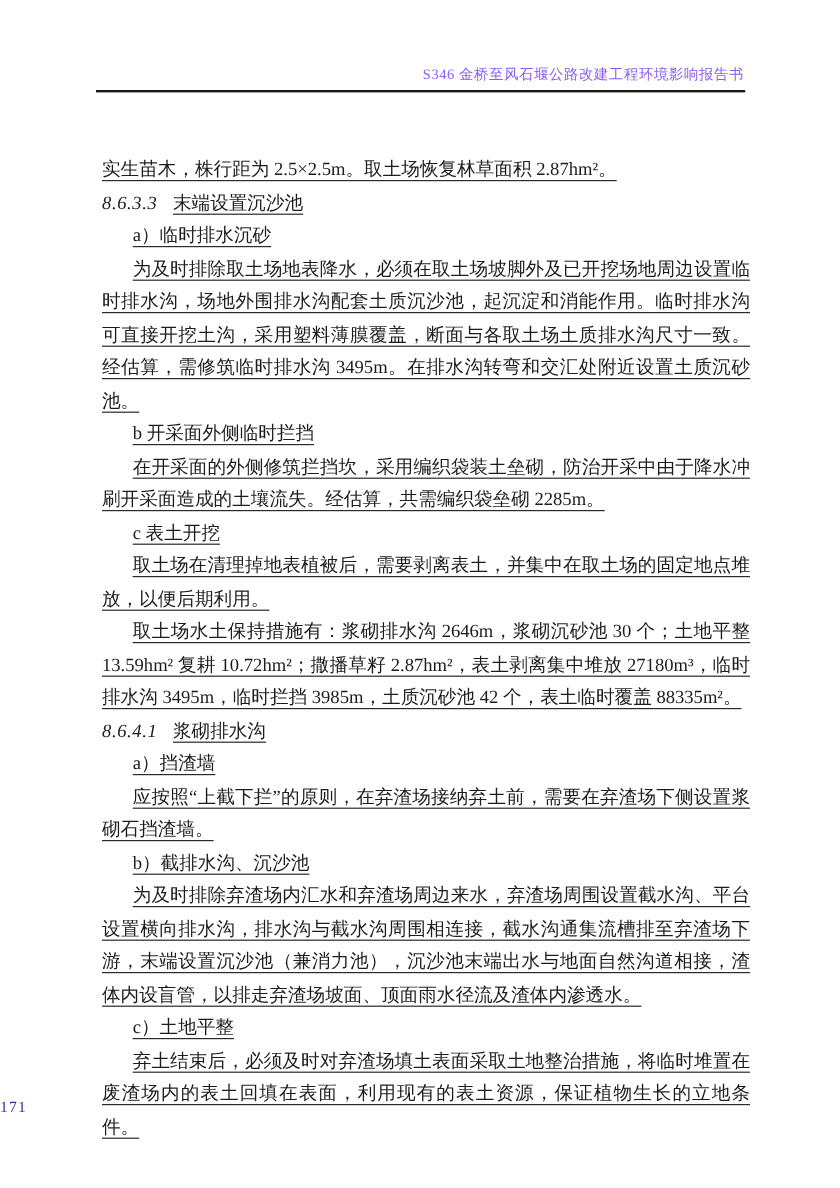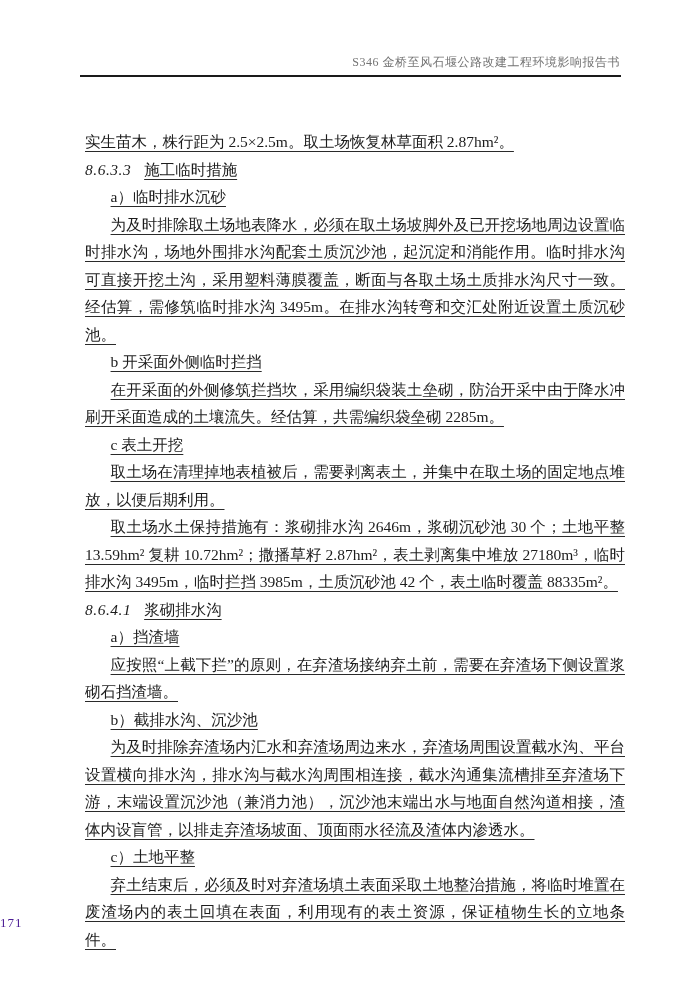--- a/index.html
+++ b/index.html
@@ -17,21 +17,21 @@
     overflow: hidden;
   }
   .header-text {
     position: absolute;
     top: 54px;
     left: 80px;
     right: 80px;
     text-align: right;
     font-size: 12px;
     letter-spacing: 0.5px;
-    color: #737373;
+    color: #8b5cf6;
     white-space: nowrap;
   }
   .header-rule {
     position: absolute;
     top: 75px;
     left: 80px;
     width: 541px;
     border-top: 2px solid #1a1a1a;
     height: 0;
   }
@@ -84,21 +84,21 @@
 
 <div class="page">
 
   <div class="header-text">S346 金桥至风石堰公路改建工程环境影响报告书</div>
   <div class="header-rule"></div>
 
   <div class="content">
 
     <div class="cont-line u">实生苗木，株行距为 2.5×2.5m。取土场恢复林草面积 2.87hm²。</div>
 
-    <div class="heading"><span class="num">8.6.3.3</span><span class="u">施工临时措施</span></div>
+    <div class="heading"><span class="num">8.6.3.3</span><span class="u">末端设置沉沙池</span></div>
 
     <div class="sub"><span class="u">a）临时排水沉砂</span></div>
 
     <div class="para u">为及时排除取土场地表降水，必须在取土场坡脚外及已开挖场地周边设置临时排水沟，场地外围排水沟配套土质沉沙池，起沉淀和消能作用。临时排水沟可直接开挖土沟，采用塑料薄膜覆盖，断面与各取土场土质排水沟尺寸一致。经估算，需修筑临时排水沟 3495m。在排水沟转弯和交汇处附近设置土质沉砂池。</div>
 
     <div class="sub"><span class="u">b 开采面外侧临时拦挡</span></div>
 
     <div class="para u">在开采面的外侧修筑拦挡坎，采用编织袋装土垒砌，防治开采中由于降水冲刷开采面造成的土壤流失。经估算，共需编织袋垒砌 2285m。</div>
 
     <div class="sub"><span class="u">c 表土开挖</span></div>

